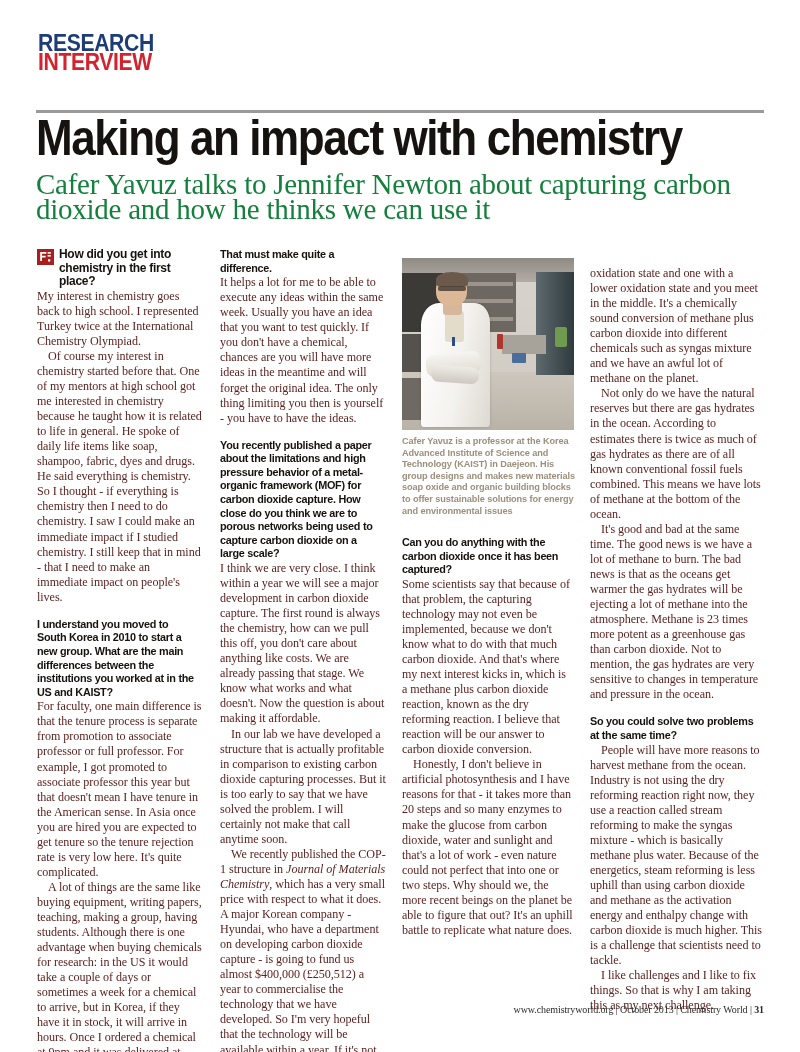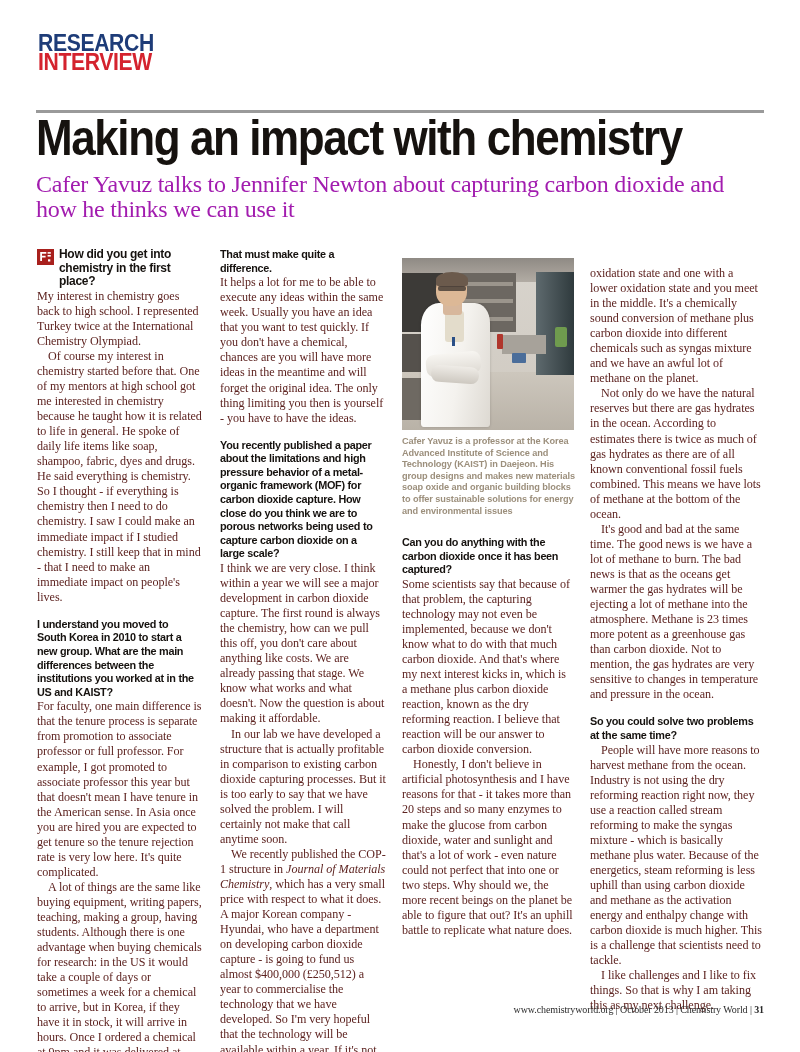--- a/index.html
+++ b/index.html
@@ -45,23 +45,23 @@
     line-height:52px;
     letter-spacing:-1.6px;
     color:#16120f;
     transform:scaleX(0.88);
     transform-origin:left top;
     white-space:nowrap;
   }
   .standfirst{
     position:absolute;left:36px;top:172px;width:724px;
     font-family:"Liberation Serif", serif;
-    font-size:24px;
+    font-size:29px;
     line-height:24.5px;
-    color:#a21caf;
+    color:#15803d;
     letter-spacing:-0.25px;
   }
 
   
   .col{
     position:absolute;
     top:248px;
     width:166px;
     font-family:"Liberation Serif", serif;
     font-size:12.1px;

